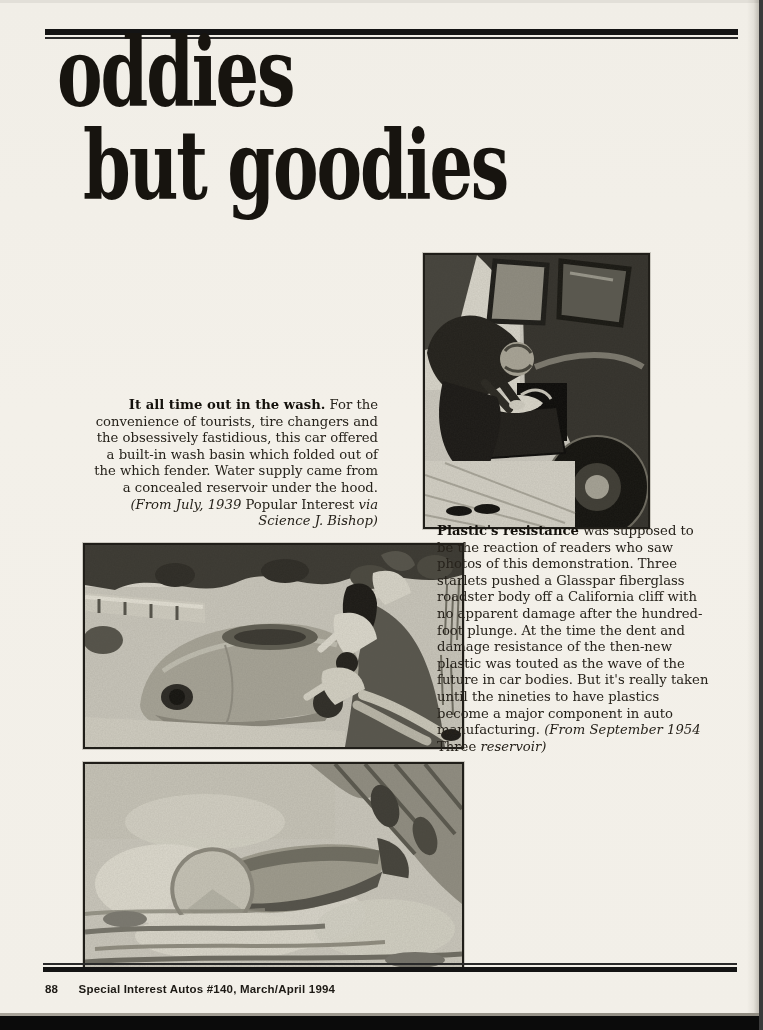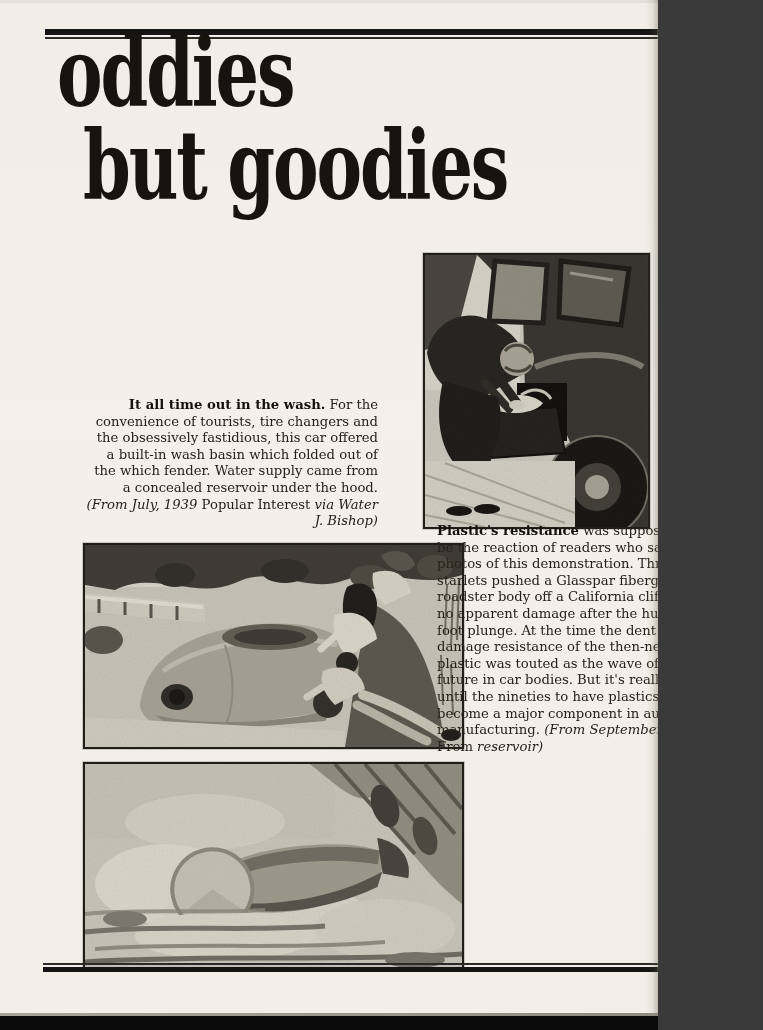--- a/index.html
+++ b/index.html
@@ -1,17 +1,17 @@
 <!DOCTYPE html>
 <html><head>
 <meta charset="utf-8">
 <style>
   html,body{margin:0;padding:0;background:#3a3a3a;}
   .page{
-    position:relative; width:658px; height:1030px; overflow:hidden;
+    position:relative; width:759px; height:1030px; overflow:hidden;
     background:linear-gradient(180deg,#f1eee7 0%,#f3f0e9 40%,#f2efe8 100%);
     font-family:"DejaVu Serif","Liberation Serif",serif;
   }
   
   .edge-right{position:absolute;top:0;right:0;width:12px;height:100%;
     background:linear-gradient(to right,rgba(0,0,0,0) 0%,rgba(110,104,92,0.10) 55%,rgba(90,85,74,0.28) 90%,rgba(150,145,134,0.5) 100%);}
   .edge-bottom{position:absolute;left:0;bottom:0;width:100%;height:14px;background:#0b0b0b;}
   .edge-bottom::before{content:"";position:absolute;left:0;top:-3px;width:100%;height:3px;
     background:linear-gradient(to right,#a9a49a,#8f8b81);}
   .edge-top{position:absolute;left:0;top:0;width:100%;height:3px;background:rgba(120,115,105,0.12);}
@@ -105,21 +105,21 @@
       <ellipse cx="62" cy="254" rx="13" ry="5" fill="#12110e"></ellipse>
       <rect width="223" height="272" filter="url(#g1)" opacity="0.28"></rect>
     </svg>
   </figure>
 
   <p class="story story-wash">
     <b>It all time out in the wash.</b>
     <span>For the convenience of tourists, tire changers and the obsessively fastidious, this car offered a built-in wash basin which folded out of the which fender. Water supply came from a concealed reservoir under the hood.</span>
     <i>(From July, 1939</i>
     <span>Popular Interest</span>
-    <i>via Water J. Bishop)</i>
+    <i>via Science J. Bishop)</i>
   </p>
 
   <figure class="photo photo-push" aria-label="Three starlets push a Glasspar fiberglass roadster body off a California cliff">
     <svg width="377" height="202" viewBox="0 0 377 202">
       <defs>
         <filter id="g2">
             <feTurbulence type="fractalNoise" baseFrequency="0.75" numOctaves="2"></feTurbulence>
           <feColorMatrix type="matrix" values="0 0 0 0 0.12  0 0 0 0 0.11  0 0 0 0 0.09  0 0 0 0.5 0"></feColorMatrix>
           </filter>
       </defs>
@@ -159,21 +159,21 @@
       <path d="M362,40 L360,90 M368,50 L366,100 M374,35 L372,95 M356,110 L358,160 M366,120 L368,170" stroke="#6f6d61" stroke-width="2"></path>
       <path d="M0,172 L260,186 L260,202 L0,202 Z" fill="#cfccc0"></path>
       <rect width="377" height="202" filter="url(#g2)" opacity="0.28"></rect>
     </svg>
   </figure>
 
   <p class="story story-plastic">
     <b>Plastic's resistance</b>
     <span>was supposed to be the reaction of readers who saw photos of this demonstration. Three starlets pushed a Glasspar fiberglass roadster body off a California cliff with no apparent damage after the hundred-foot plunge. At the time the dent and damage resistance of the then-new plastic was touted as the wave of the future in car bodies. But it's really taken until the nineties to have plastics become a major component in auto manufacturing.</span>
     <i>(From September 1954</i>
-    <span>From</span>
+    <span>Three</span>
     <i>reservoir)</i>
   </p>
 
   <figure class="photo photo-tumble" aria-label="Fiberglass roadster body tumbling down the cliff in a cloud of dust">
     <svg width="377" height="204" viewBox="0 0 377 204">
       <defs>
         <filter id="g3">
             <feTurbulence type="fractalNoise" baseFrequency="0.75" numOctaves="2"></feTurbulence>
           <feColorMatrix type="matrix" values="0 0 0 0 0.12  0 0 0 0 0.11  0 0 0 0 0.09  0 0 0 0.5 0"></feColorMatrix>
           </filter>
@@ -205,16 +205,20 @@
       <ellipse cx="330" cy="196" rx="30" ry="8" fill="#75736a"></ellipse>
       <rect width="377" height="204" filter="url(#g3)" opacity="0.28"></rect>
     </svg>
   </figure>
 
   <div class="rule-bottom">
     <div class="thin"></div>
     <div class="thick"></div>
   </div>
 
+  <div class="footer">
+    <span class="pgnum">88</span>
+    <span class="issue">Special Interest Autos #140, March/April 1994</span>
+  </div>
 
   <div class="edge-right"></div>
   <div class="edge-bottom"></div>
 </div>
 
 </body></html>

